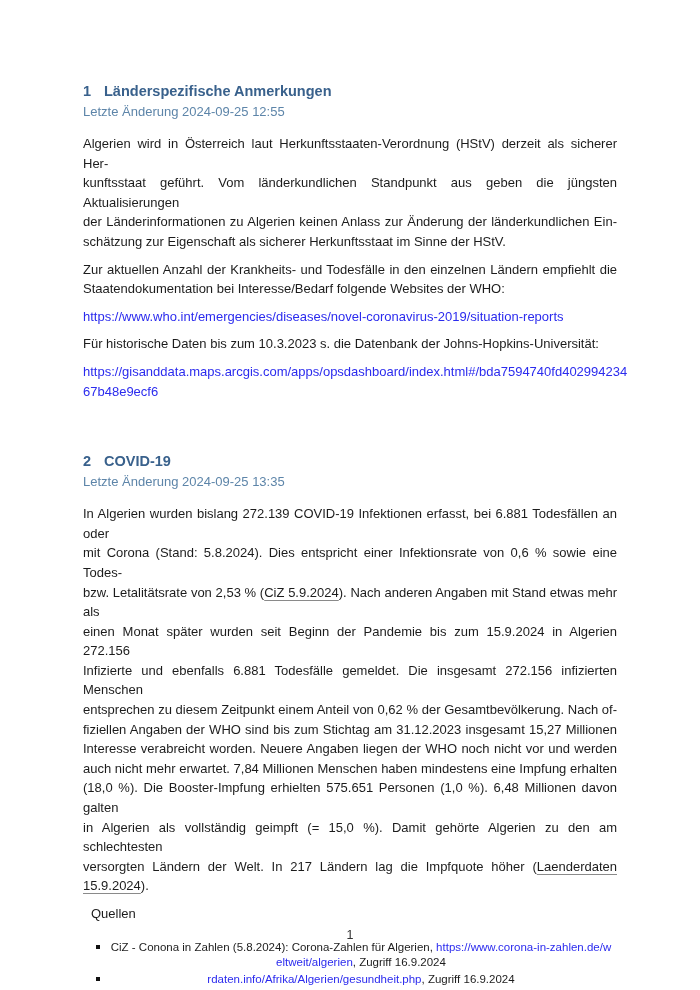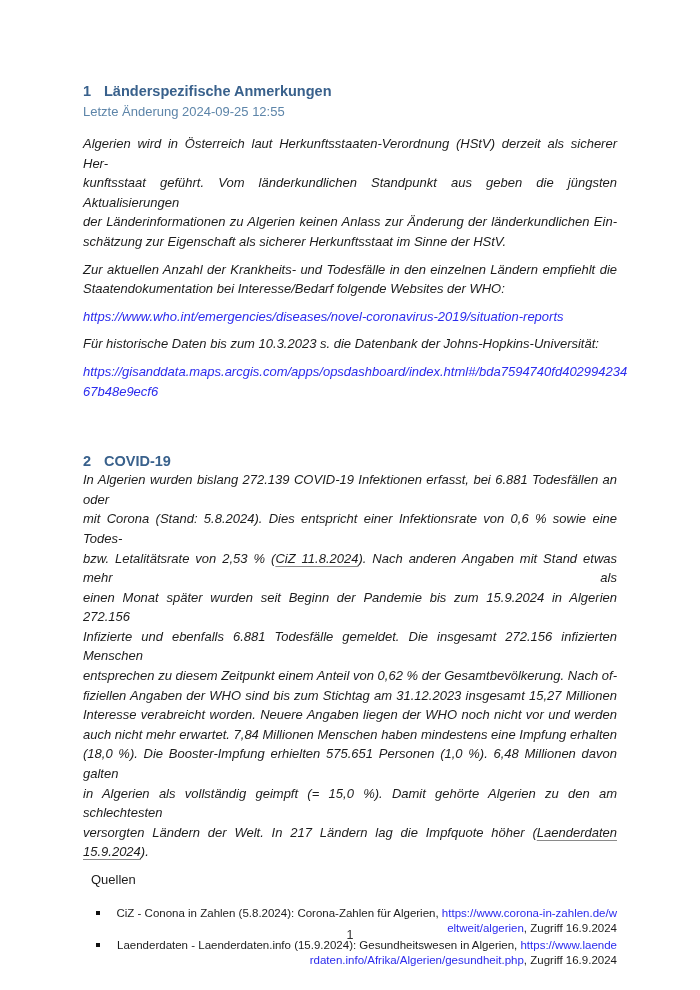--- a/index.html
+++ b/index.html
@@ -36,21 +36,20 @@
   .last-change{
     font-size:13px;
     color:var(--sub);
     line-height:16px;
     margin:4px 0 14px 0;
   }
   .para{
     font-size:13px;
     line-height:19.6px;
     margin:0 0 8px 0;
-    font-style:italic;
   }
   .para .line{
     text-align:justify;
     text-align-last:justify;
   }
   .para .line.last{
     text-align-last:left;
   }
   .run-link{color:var(--link);}
   .run-ref{
@@ -77,21 +76,21 @@
     position:relative;
     padding-left:22px;
     margin:0 0 2px 0;
   }
   .src-list .bullet{
     position:absolute;
     left:13px;top:5px;
     width:4px;height:4px;
     background:#111;
   }
-  .src-list .line{text-align:right;}
+  .src-list .line{text-align:center;}
   .page-number{
     position:absolute;
     left:0;top:928px;width:700px;
     text-align:center;
     font-size:12.5px;
     color:#333333;
   }
 </style>
 </head>
 <body>
@@ -126,25 +125,26 @@
           <div class="line"><span class="run-link">https://gisanddata.maps.arcgis.com/apps/opsdashboard/index.html#/bda7594740fd402994234</span></div>
           <div class="line last"><span class="run-link">67b48e9ecf6</span></div>
         </div>
     </div>
 
     <div class="section-covid">
       <div class="section-heading">
         <span class="sec-num">2</span>
         <span class="sec-title">COVID-19</span>
       </div>
+      <div class="last-change">Letzte Änderung 2024-09-25 13:35</div>
 
       <div class="para">
           <div class="line"><span>In Algerien wurden bislang 272.139 COVID-19 Infektionen erfasst, bei 6.881 Todesfällen an oder</span></div>
           <div class="line"><span>mit Corona (Stand: 5.8.2024). Dies entspricht einer Infektionsrate von 0,6 % sowie eine Todes-</span></div>
-          <div class="line"><span>bzw. Letalitätsrate von 2,53 % (</span><span class="run-ref">CiZ 11.8.2024</span><span>). Nach anderen Angaben mit Stand etwas mehr als</span></div>
+          <div class="line"><span>bzw. Letalitätsrate von 2,53 % (</span><span class="run-ref">CiZ 5.9.2024</span><span>). Nach anderen Angaben mit Stand etwas mehr als</span></div>
           <div class="line"><span>einen Monat später wurden seit Beginn der Pandemie bis zum 15.9.2024 in Algerien 272.156</span></div>
           <div class="line"><span>Infizierte und ebenfalls 6.881 Todesfälle gemeldet. Die insgesamt 272.156 infizierten Menschen</span></div>
           <div class="line"><span>entsprechen zu diesem Zeitpunkt einem Anteil von 0,62 % der Gesamtbevölkerung. Nach of-</span></div>
           <div class="line"><span>fiziellen Angaben der WHO sind bis zum Stichtag am 31.12.2023 insgesamt 15,27 Millionen</span></div>
           <div class="line"><span>Interesse verabreicht worden. Neuere Angaben liegen der WHO noch nicht vor und werden</span></div>
           <div class="line"><span>auch nicht mehr erwartet. 7,84 Millionen Menschen haben mindestens eine Impfung erhalten</span></div>
           <div class="line"><span>(18,0 %). Die Booster-Impfung erhielten 575.651 Personen (1,0 %). 6,48 Millionen davon galten</span></div>
           <div class="line"><span>in Algerien als vollständig geimpft (= 15,0 %). Damit gehörte Algerien zu den am schlechtesten</span></div>
           <div class="line last"><span>versorgten Ländern der Welt. In 217 Ländern lag die Impfquote höher (</span><span class="run-ref">Laenderdaten 15.9.2024</span><span>).</span></div>
         </div>
@@ -155,21 +155,20 @@
         <li>
           <span class="bullet"></span>
           <div class="li-text">
               <div class="line"><span>CiZ - Conona in Zahlen (5.8.2024): Corona-Zahlen für Algerien, </span><span class="run-link">https://www.corona-in-zahlen.de/w</span></div>
               <div class="line last"><span class="run-link">eltweit/algerien</span><span>, Zugriff 16.9.2024</span></div>
             </div>
         </li>
         <li>
           <span class="bullet"></span>
           <div class="li-text">
-              <div class="line"><span>Laenderdaten - Laenderdaten.info (15.9.2024): Gesundheitswesen in Algerien, </span><span class="run-link">https://www.laende</span></div>
               <div class="line last"><span class="run-link">rdaten.info/Afrika/Algerien/gesundheit.php</span><span>, Zugriff 16.9.2024</span></div>
             </div>
         </li>
       </ul>
     </div>
 
   </div>
 
   <div class="page-number">1</div>
 </div>

